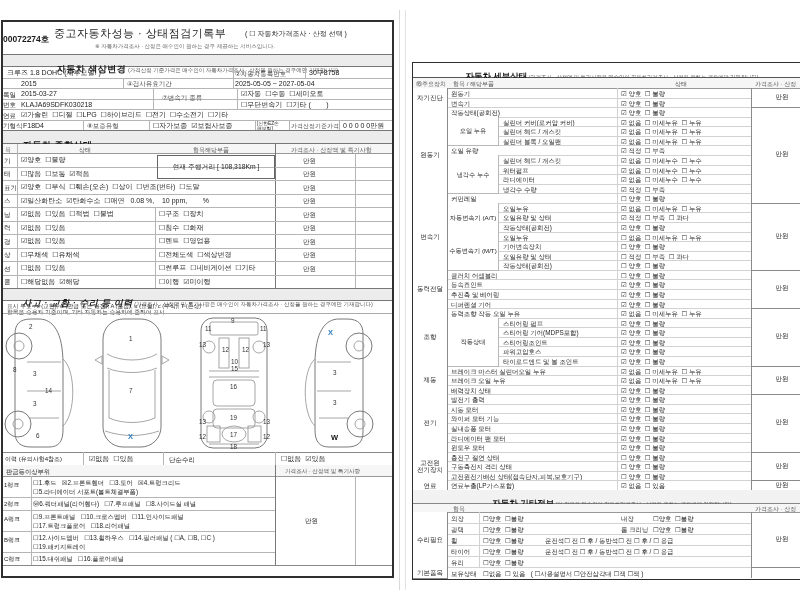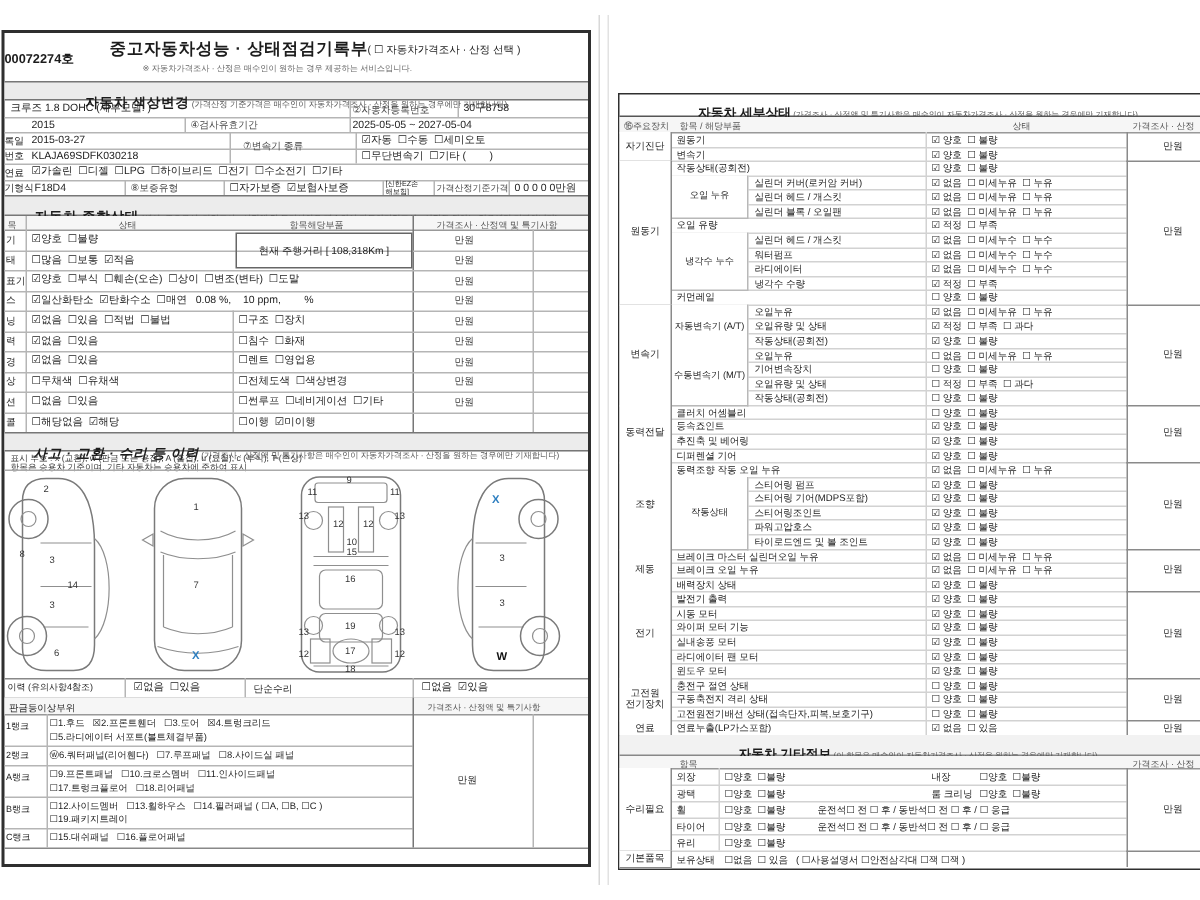--- a/index.html
+++ b/index.html
@@ -32,21 +32,21 @@
 <body>
 
 <div class="t" style="left:2px;top:6px;font-size:6.5px;color:#222">법 시행규칙 [별지 제82호서식] &lt;개정 2021.1.19&gt;</div>
 <div class="t" style="left:356px;top:6px;font-size:6.5px;color:#222">(1/4쪽)</div>
 
 <div class="page" style="left:0;width:392px">
   <div id="ltable">
 
     <div class="abs" style="left:0;top:0;width:100%;height:32px;border-bottom:1.5px solid #2f2f2f">
       <div class="t" style="left:0;top:13px;font-size:8.5px;font-weight:bold">00072274호</div>
-      <div class="t" style="left:70px;top:5px;font-size:11px;font-weight:bold;letter-spacing:.5px">중고자동차성능 · 상태점검기록부</div>
+      <div class="t" style="left:51px;top:5px;font-size:11px;font-weight:normal;letter-spacing:.5px">중고자동차성능 · 상태점검기록부</div>
       <div class="t" style="left:242px;top:8px;font-size:7px">( ☐ 자동차가격조사 · 산정 선택 )</div>
       <div class="t" style="left:92px;top:21px;font-size:5.5px;color:#666">※ 자동차가격조사 · 산정은 매수인이 원하는 경우 제공하는 서비스입니다.</div>
     </div>
     <div id="basicwrap">
         <div class="sechdr" style="top: 32px; height: 13px; padding-top: 3px; box-sizing: border-box;"><div class="secttl" style="display: inline;">자동차 색상변경</div><div class="secnote" style="display: inline;"> (가격산정 기준가격은 매수인이 자동차가격조사 · 산정을 원하는 경우에만 기재합니다)</div></div>
         <div class="hline" style="left: 0px; top: 55.5px; width: 389px;"></div>
         <div class="hline" style="left: 0px; top: 66px; width: 389px;"></div>
         <div class="hline" style="left: 0px; top: 76.5px; width: 389px;"></div>
         <div class="hline" style="left: 0px; top: 87px; width: 389px;"></div>
         <div class="hline" style="left: 0px; top: 97.5px; width: 389px;"></div>

